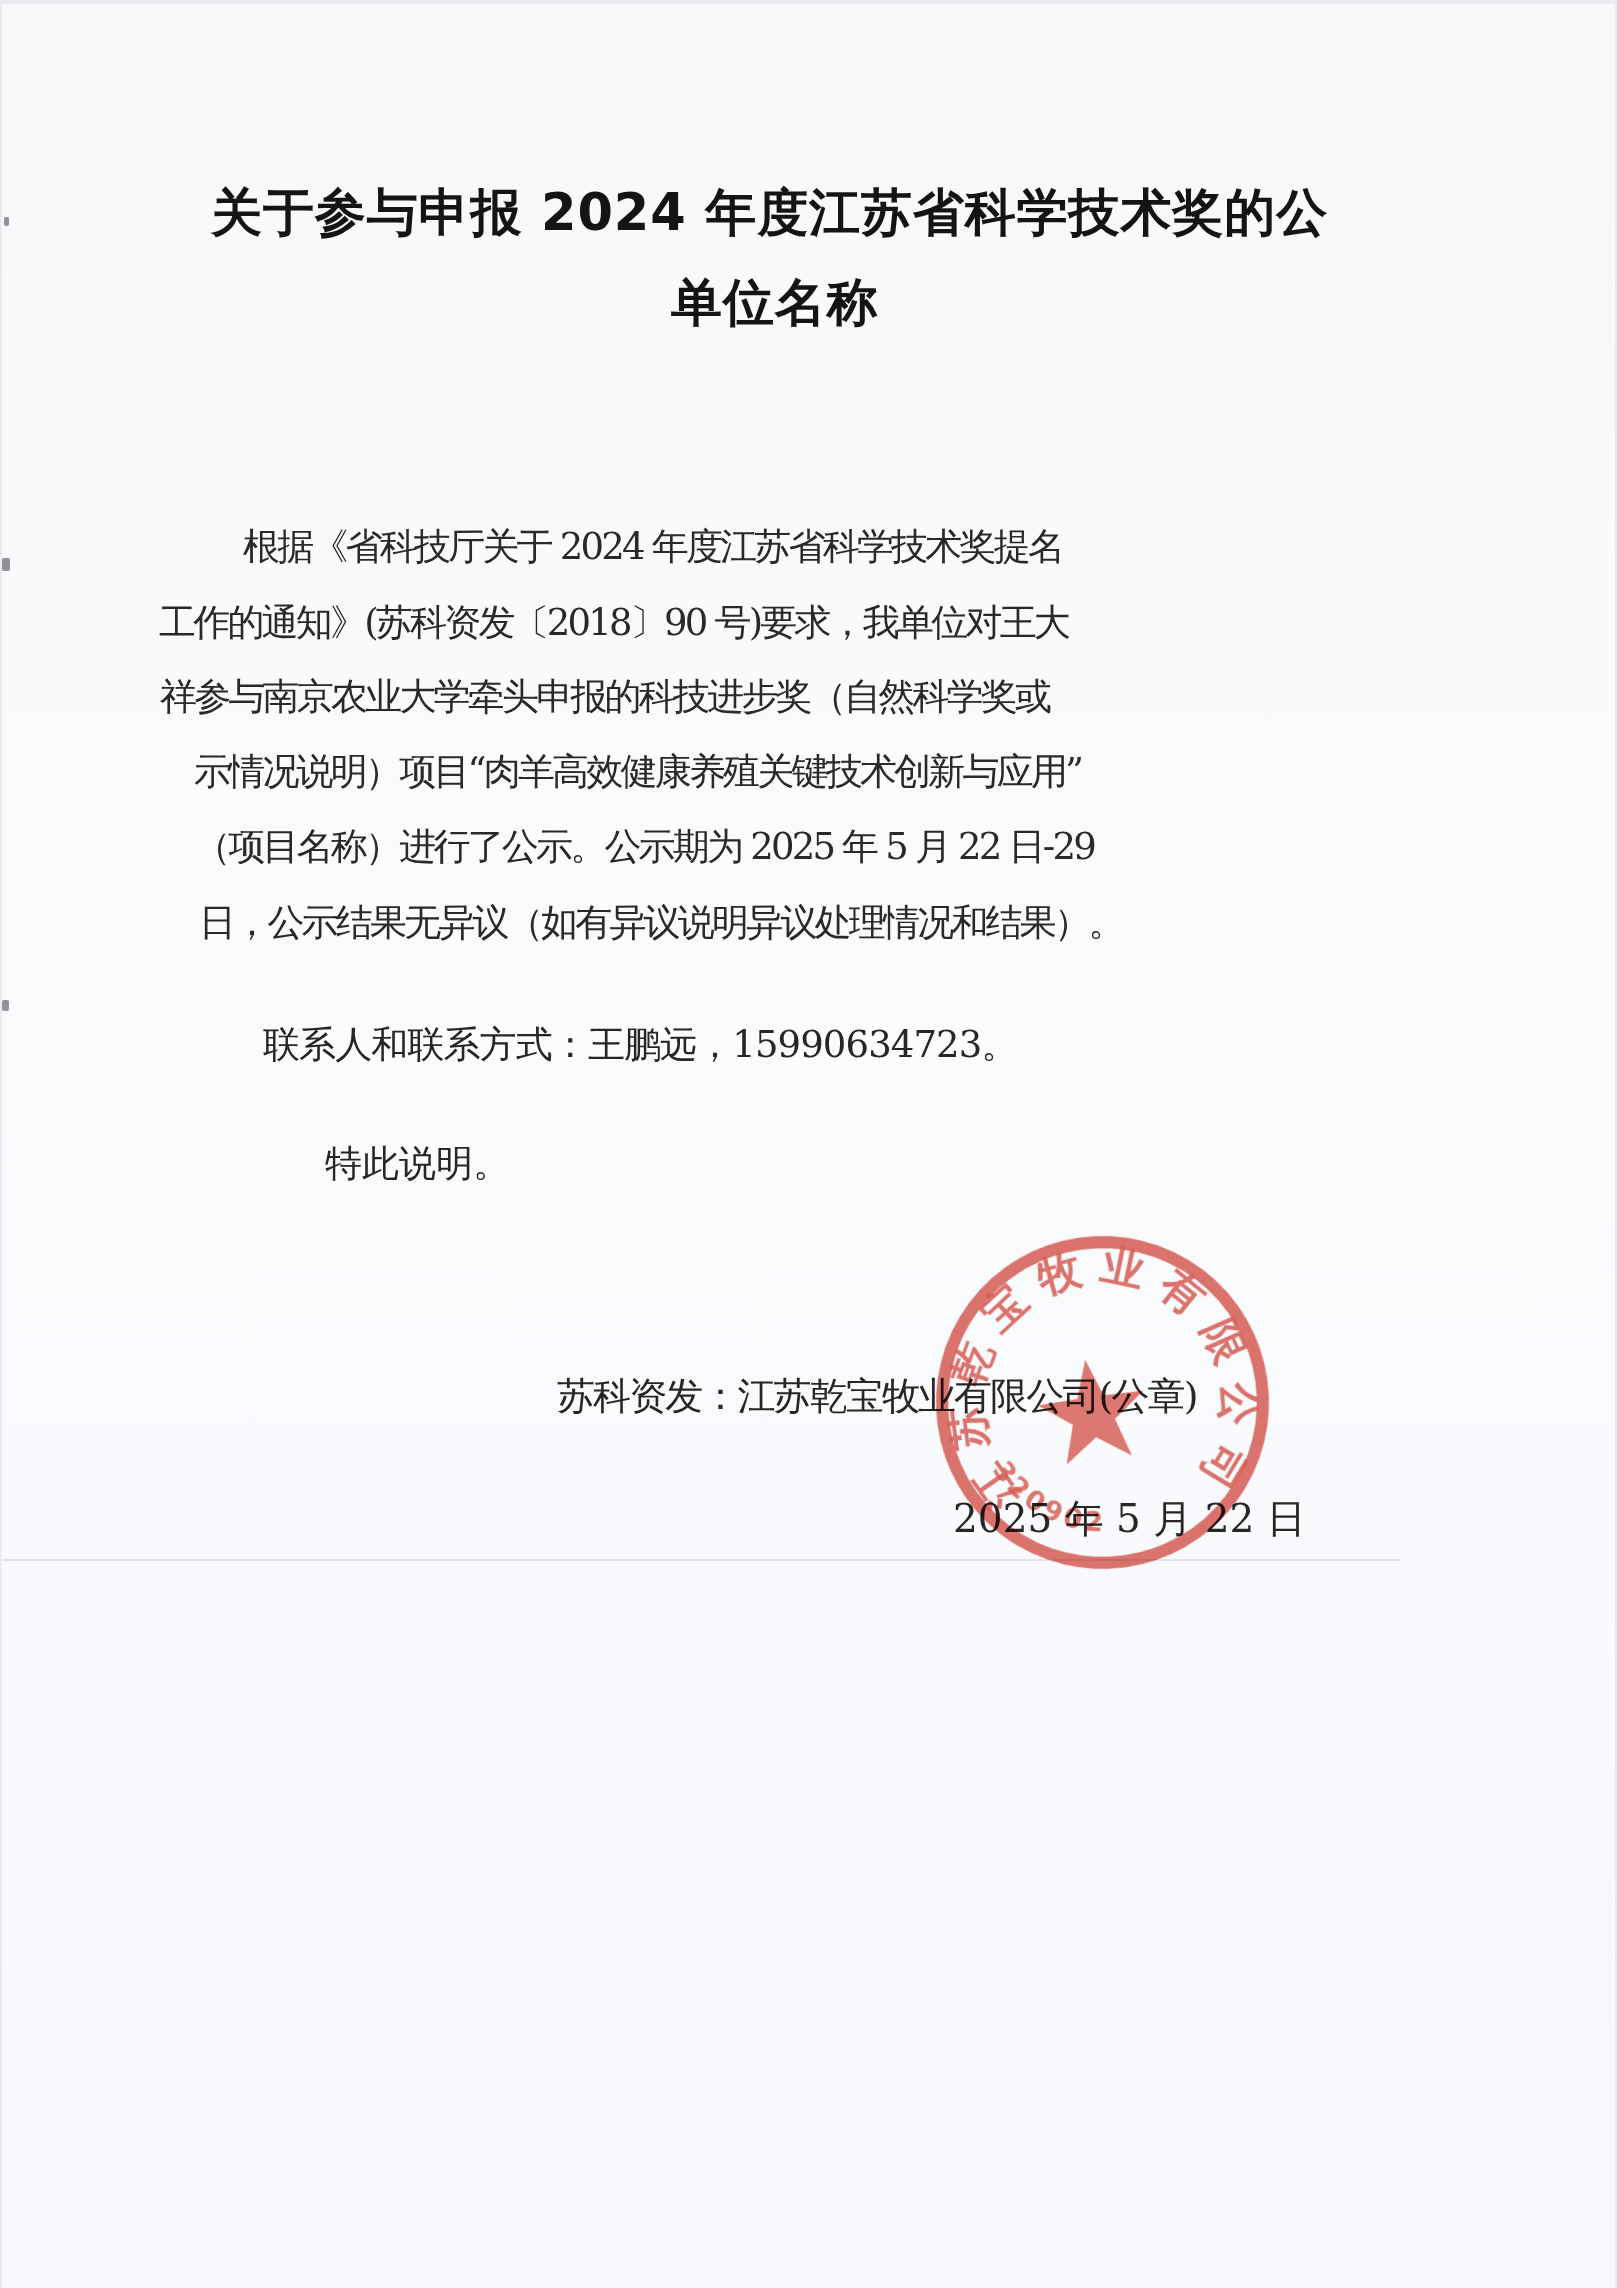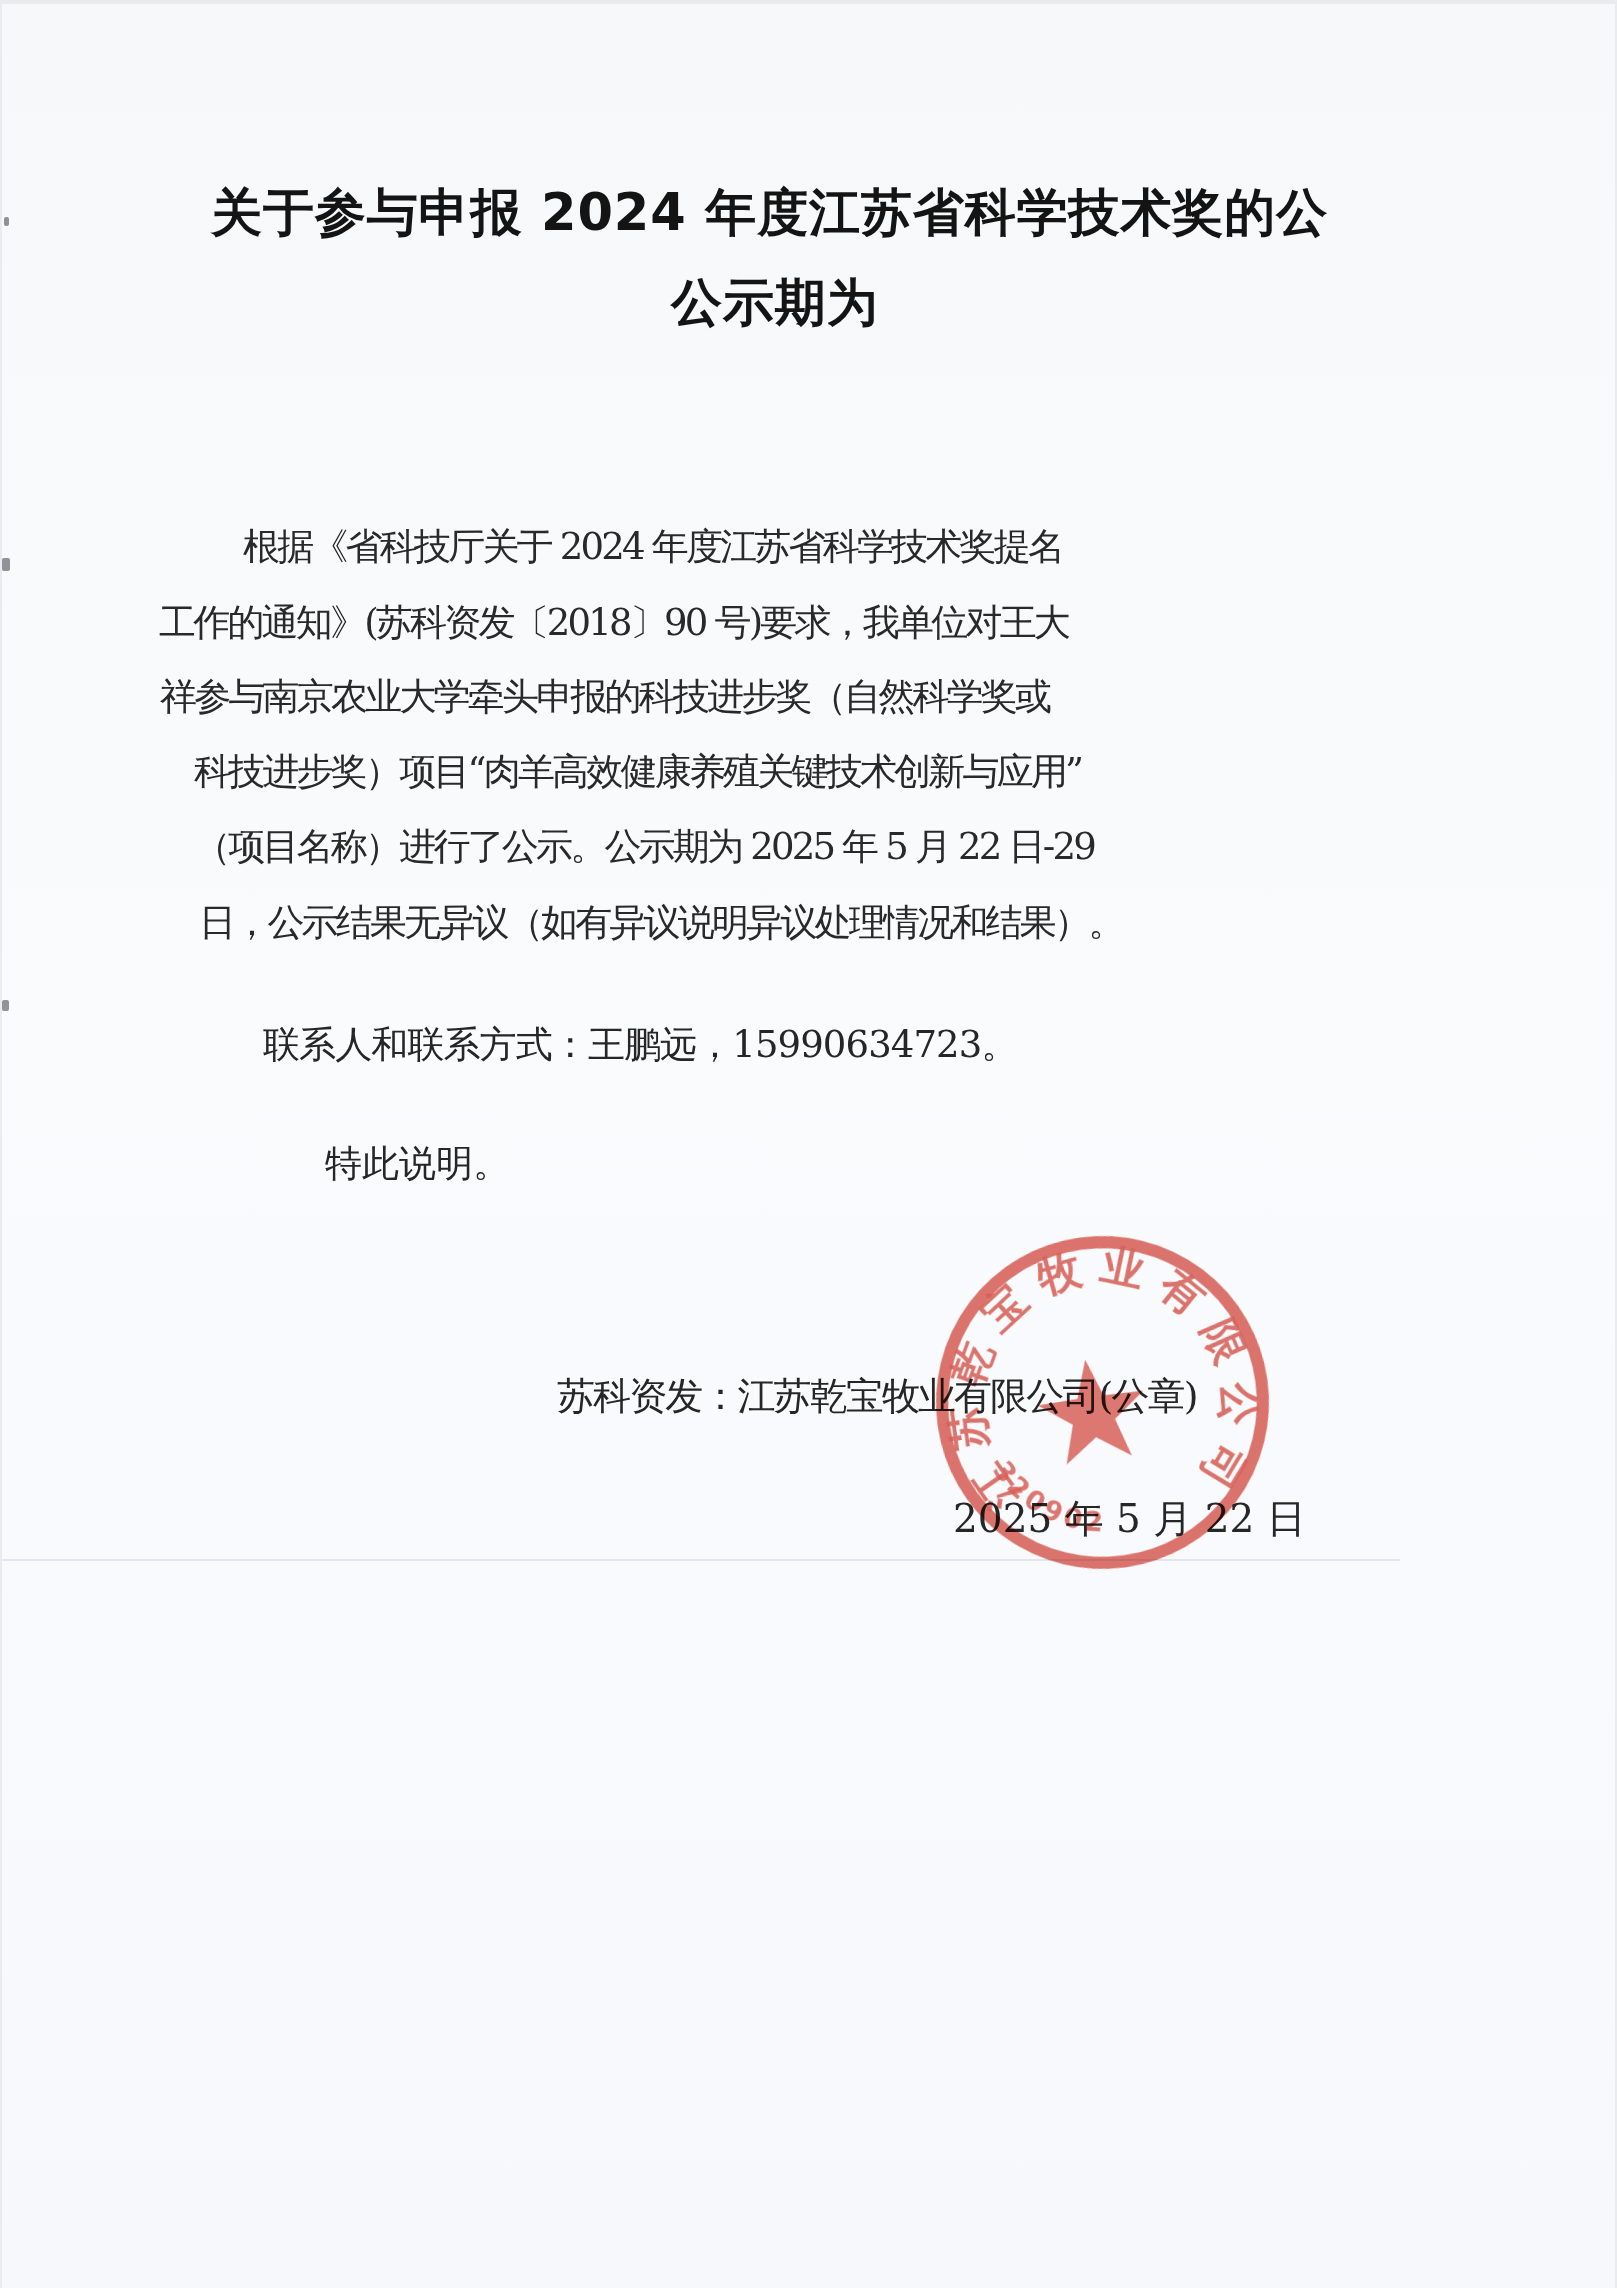--- a/index.html
+++ b/index.html
@@ -70,27 +70,27 @@
 <body>
 
 <div class="page">
 
   <div class="speck s1"></div>
   <div class="speck s2"></div>
   <div class="speck s3"></div>
   <div class="scan-line"></div>
 
   <div class="title-line title-l1">关于参与申报 2024 年度江苏省科学技术奖的公</div>
-  <div class="title-line title-l2">公示期为</div>
+  <div class="title-line title-l2">单位名称</div>
 
   <div>
     <div class="body-line bl1">根据《省科技厅关于 2024 年度江苏省科学技术奖提名</div>
     <div class="body-line bl2">工作的通知》(苏科资发〔2018〕90 号)要求，我单位对王大</div>
     <div class="body-line bl3">祥参与南京农业大学牵头申报的科技进步奖（自然科学奖或</div>
-    <div class="body-line bl4">科技进步奖）项目“肉羊高效健康养殖关键技术创新与应用”</div>
+    <div class="body-line bl4">示情况说明）项目“肉羊高效健康养殖关键技术创新与应用”</div>
     <div class="body-line bl5">（项目名称）进行了公示。公示期为 2025 年 5 月 22 日-29</div>
     <div class="body-line bl6">日，公示结果无异议（如有异议说明异议处理情况和结果）。</div>
   </div>
 
   <div class="contact-line">联系人和联系方式：王鹏远，15990634723。</div>
 
   <div class="closing-line">特此说明。</div>
 
   <div class="signature-line">苏科资发：江苏乾宝牧业有限公司(公章)</div>
 

